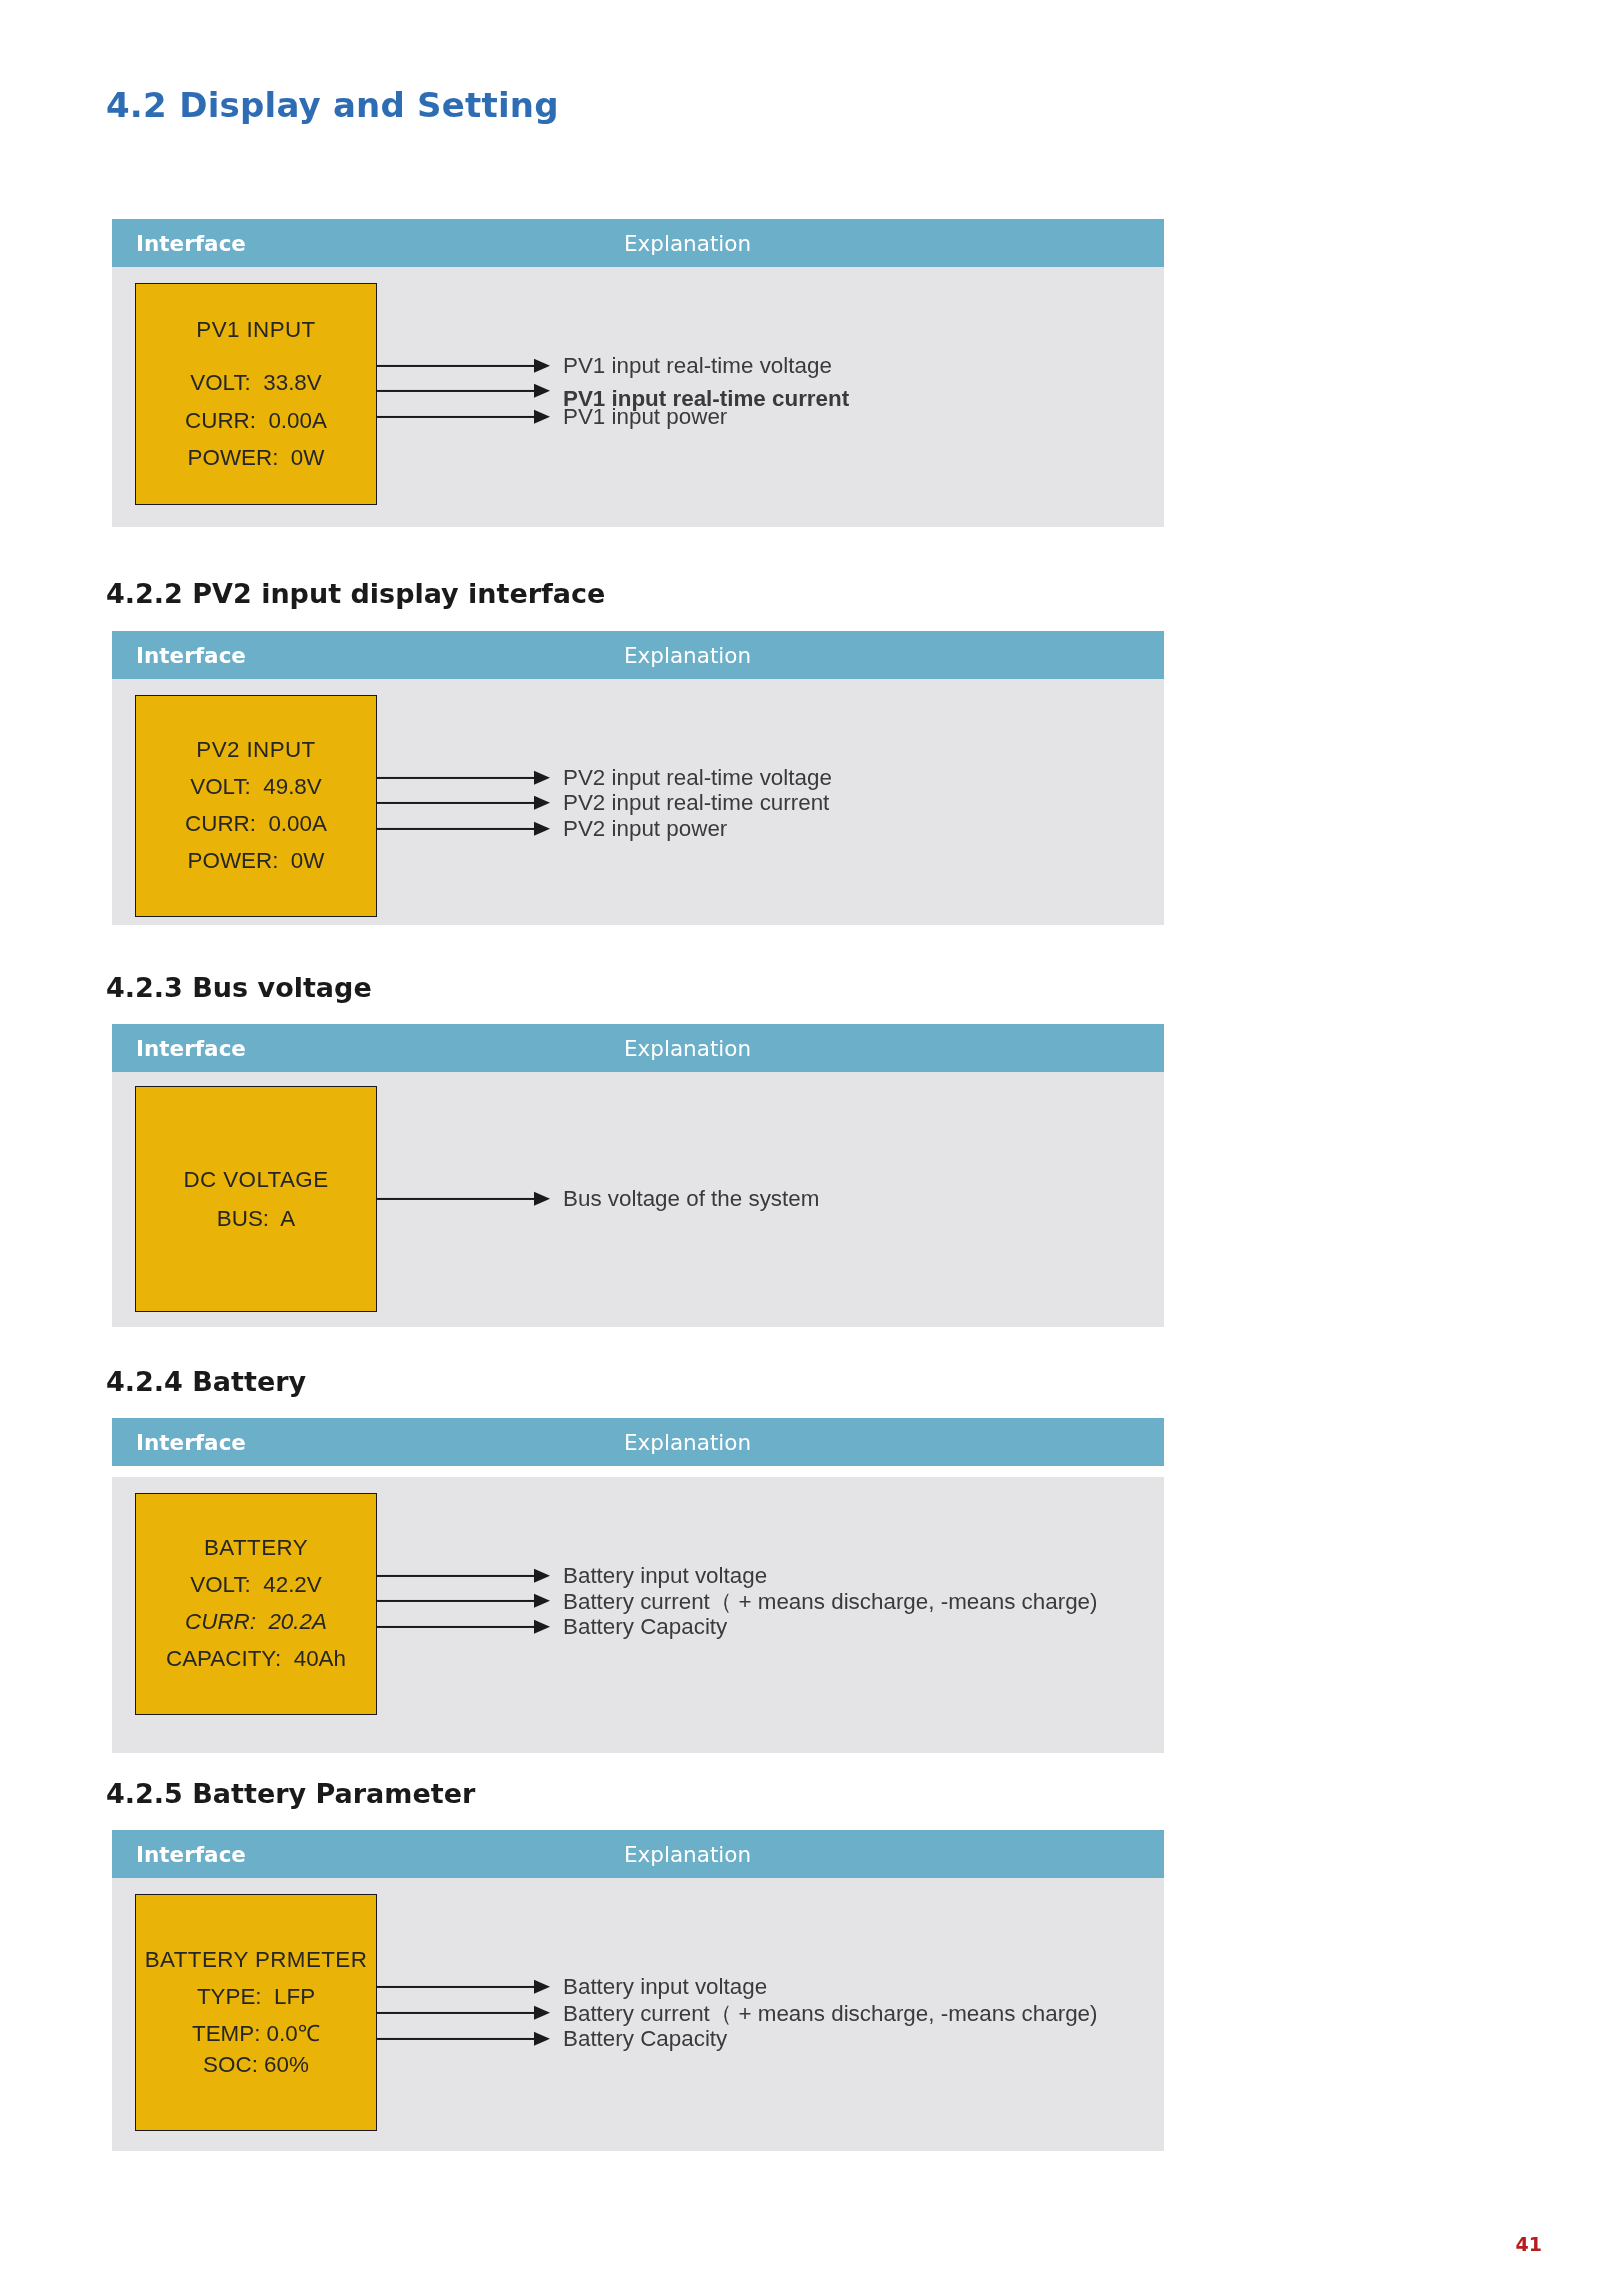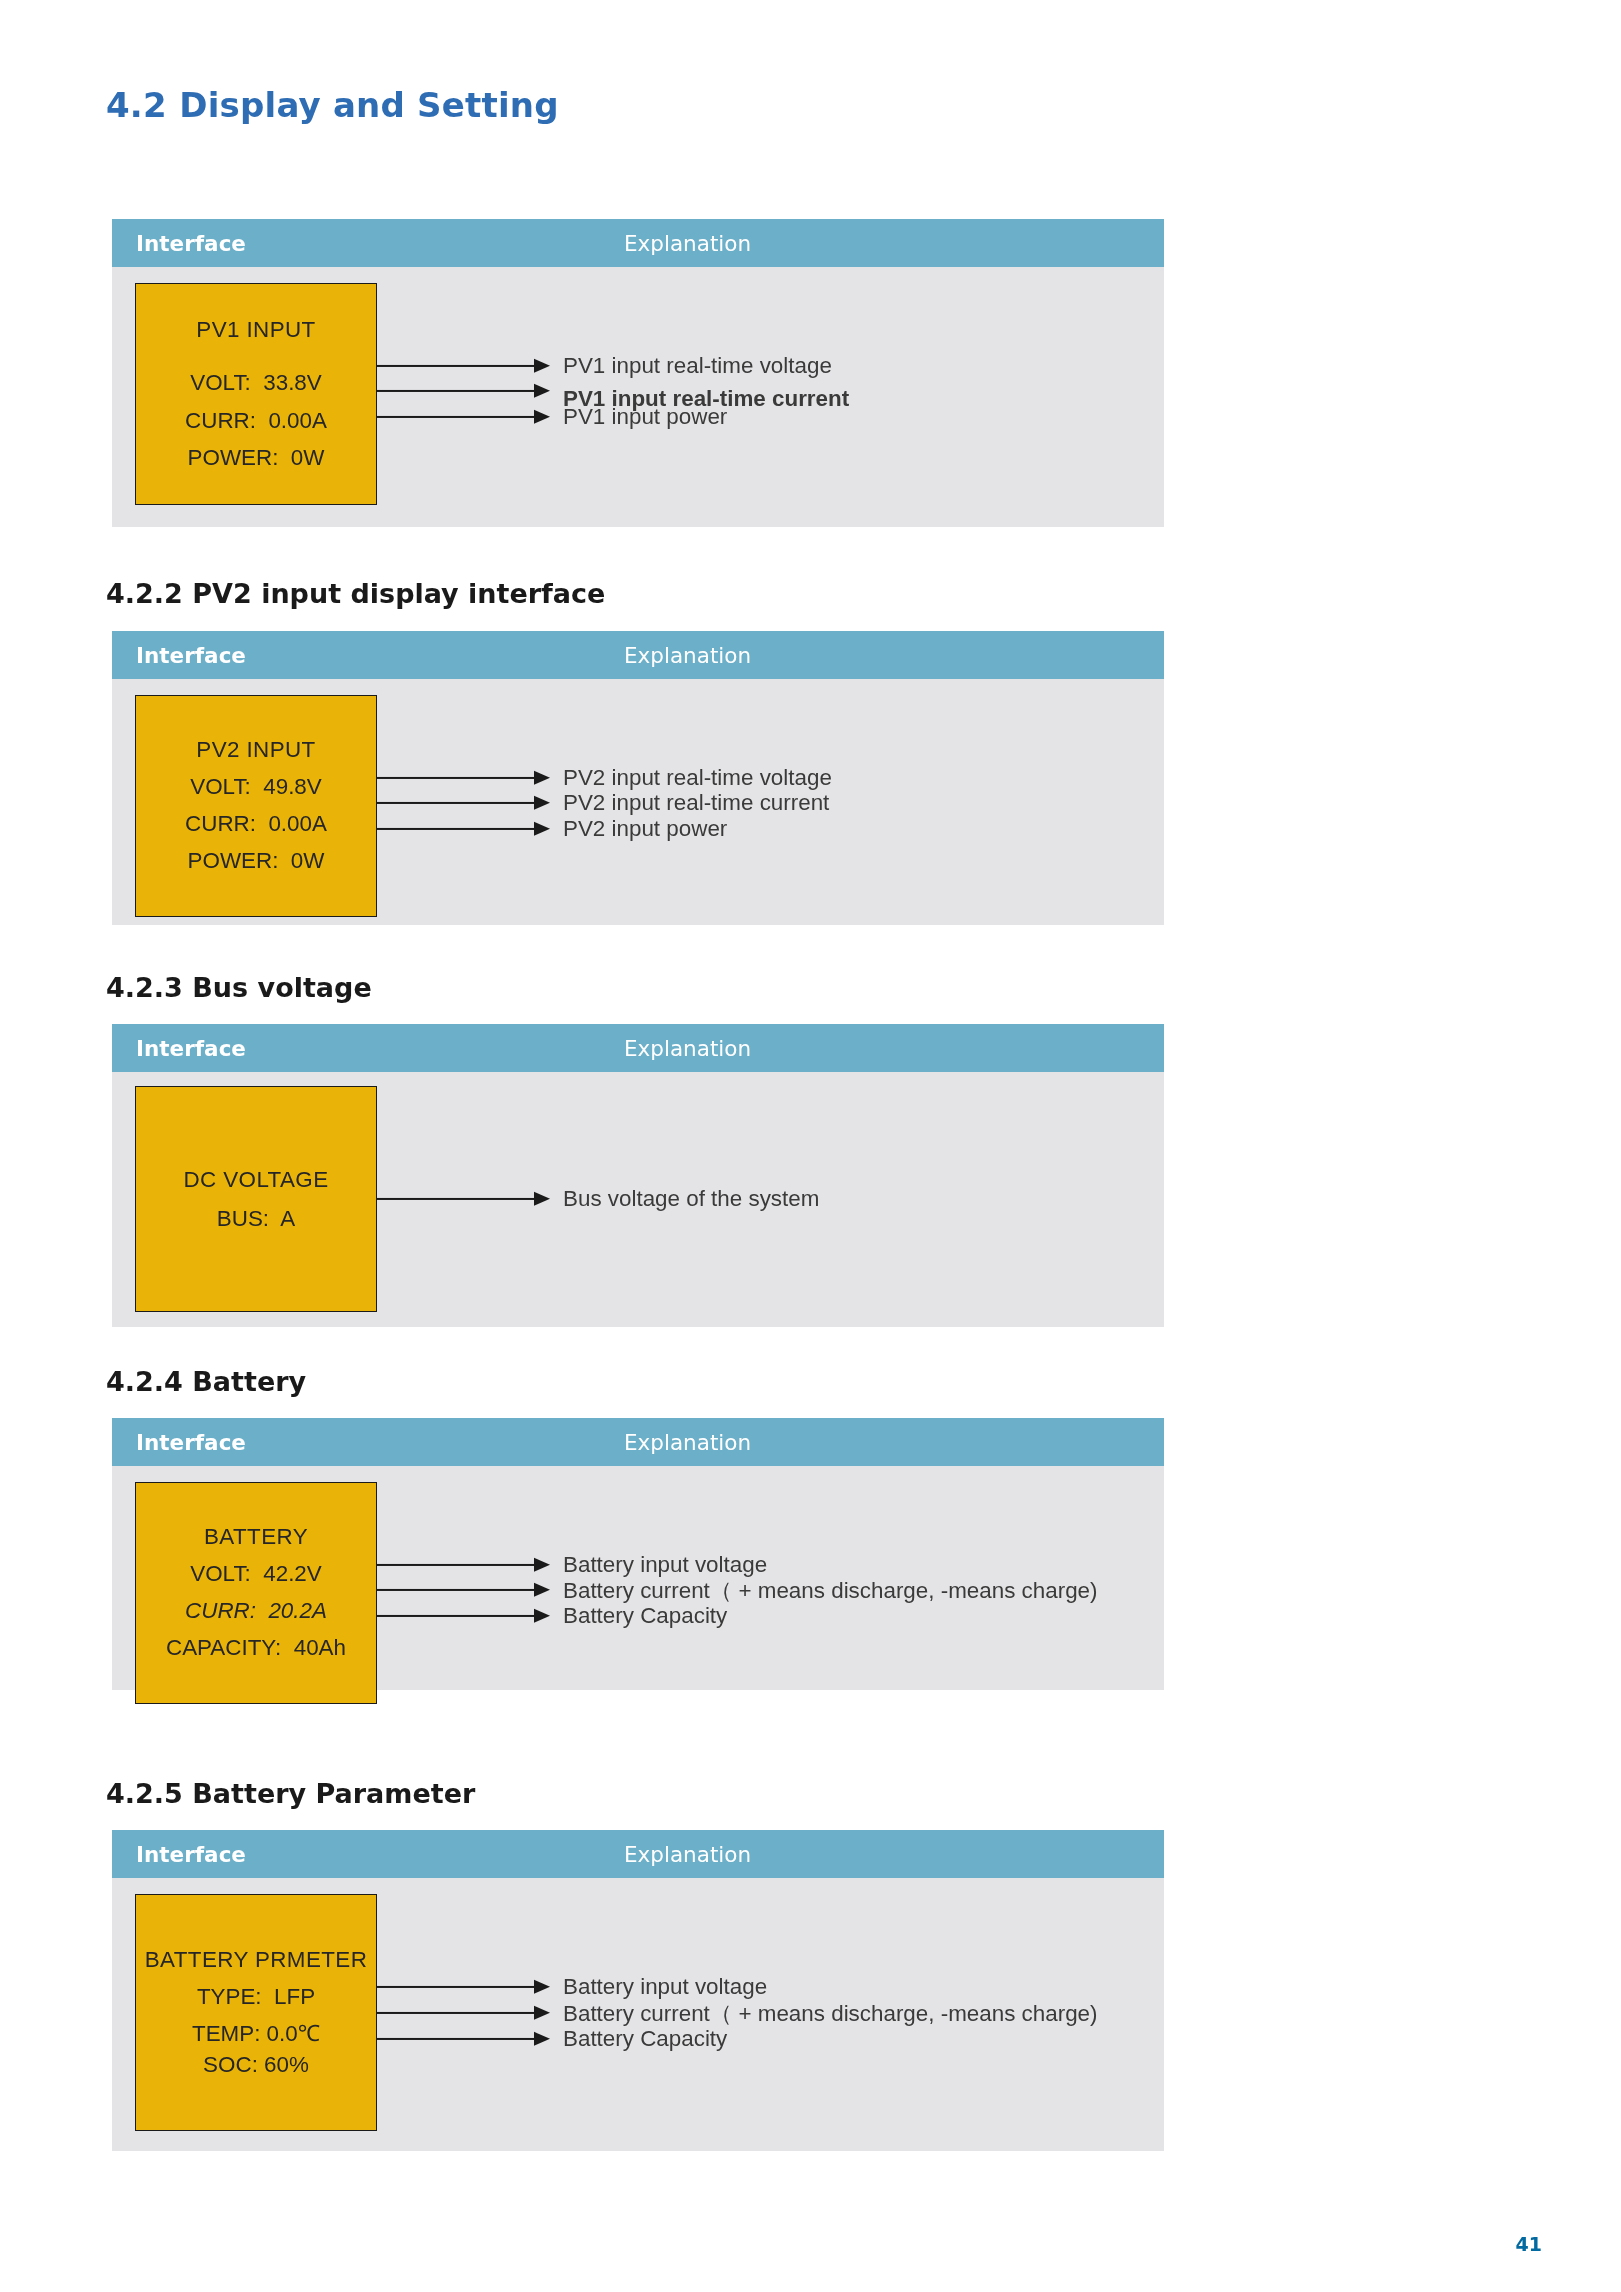--- a/index.html
+++ b/index.html
@@ -140,21 +140,21 @@
   }
 
   
   .page-num {
     position: absolute;
     right: 79px;
     bottom: 38px;
     font-family: "DejaVu Sans", sans-serif;
     font-weight: bold;
     font-size: 19px;
-    color: #0369a1;
+    color: #b91c1c;
   }
 </style>
 </head>
 <body>
 
 <div class="page">
 
   <div class="h-main" style="top:85px;">
     <span class="num">4.2</span><span>Display and Setting</span>
   </div>
@@ -248,21 +248,21 @@
     </div>
   </div>
 
   <div class="h-sub" style="top:1366px;">4.2.4 Battery</div>
 
   <div class="tbl" style="top:1418px;">
     <div class="tbl-head">
       <div class="col-int">Interface</div>
       <div class="col-exp">Explanation</div>
     </div>
-    <div class="tbl-body" style="height:224px;">
+    <div class="tbl-body" style="height:276px;margin-top:11px;">
       <div class="lcd" style="left:23px; top:16px; width:242px; height:222px;">
         <div class="lcd-line lcd-title">BATTERY</div>
         <div class="lcd-line" style="margin-top:10.7px;">VOLT:  42.2V</div>
         <div class="lcd-line" style="margin-top:10.7px;font-style:italic;">CURR:  20.2A</div>
         <div class="lcd-line" style="margin-top:10.7px;">CAPACITY:  40Ah</div>
       </div>
 
       <div class="arrow" style="left:265px; top:99px; width:173px;">
         <div class="shaft" style="width:157px;"></div>
           <div class="head"></div>

